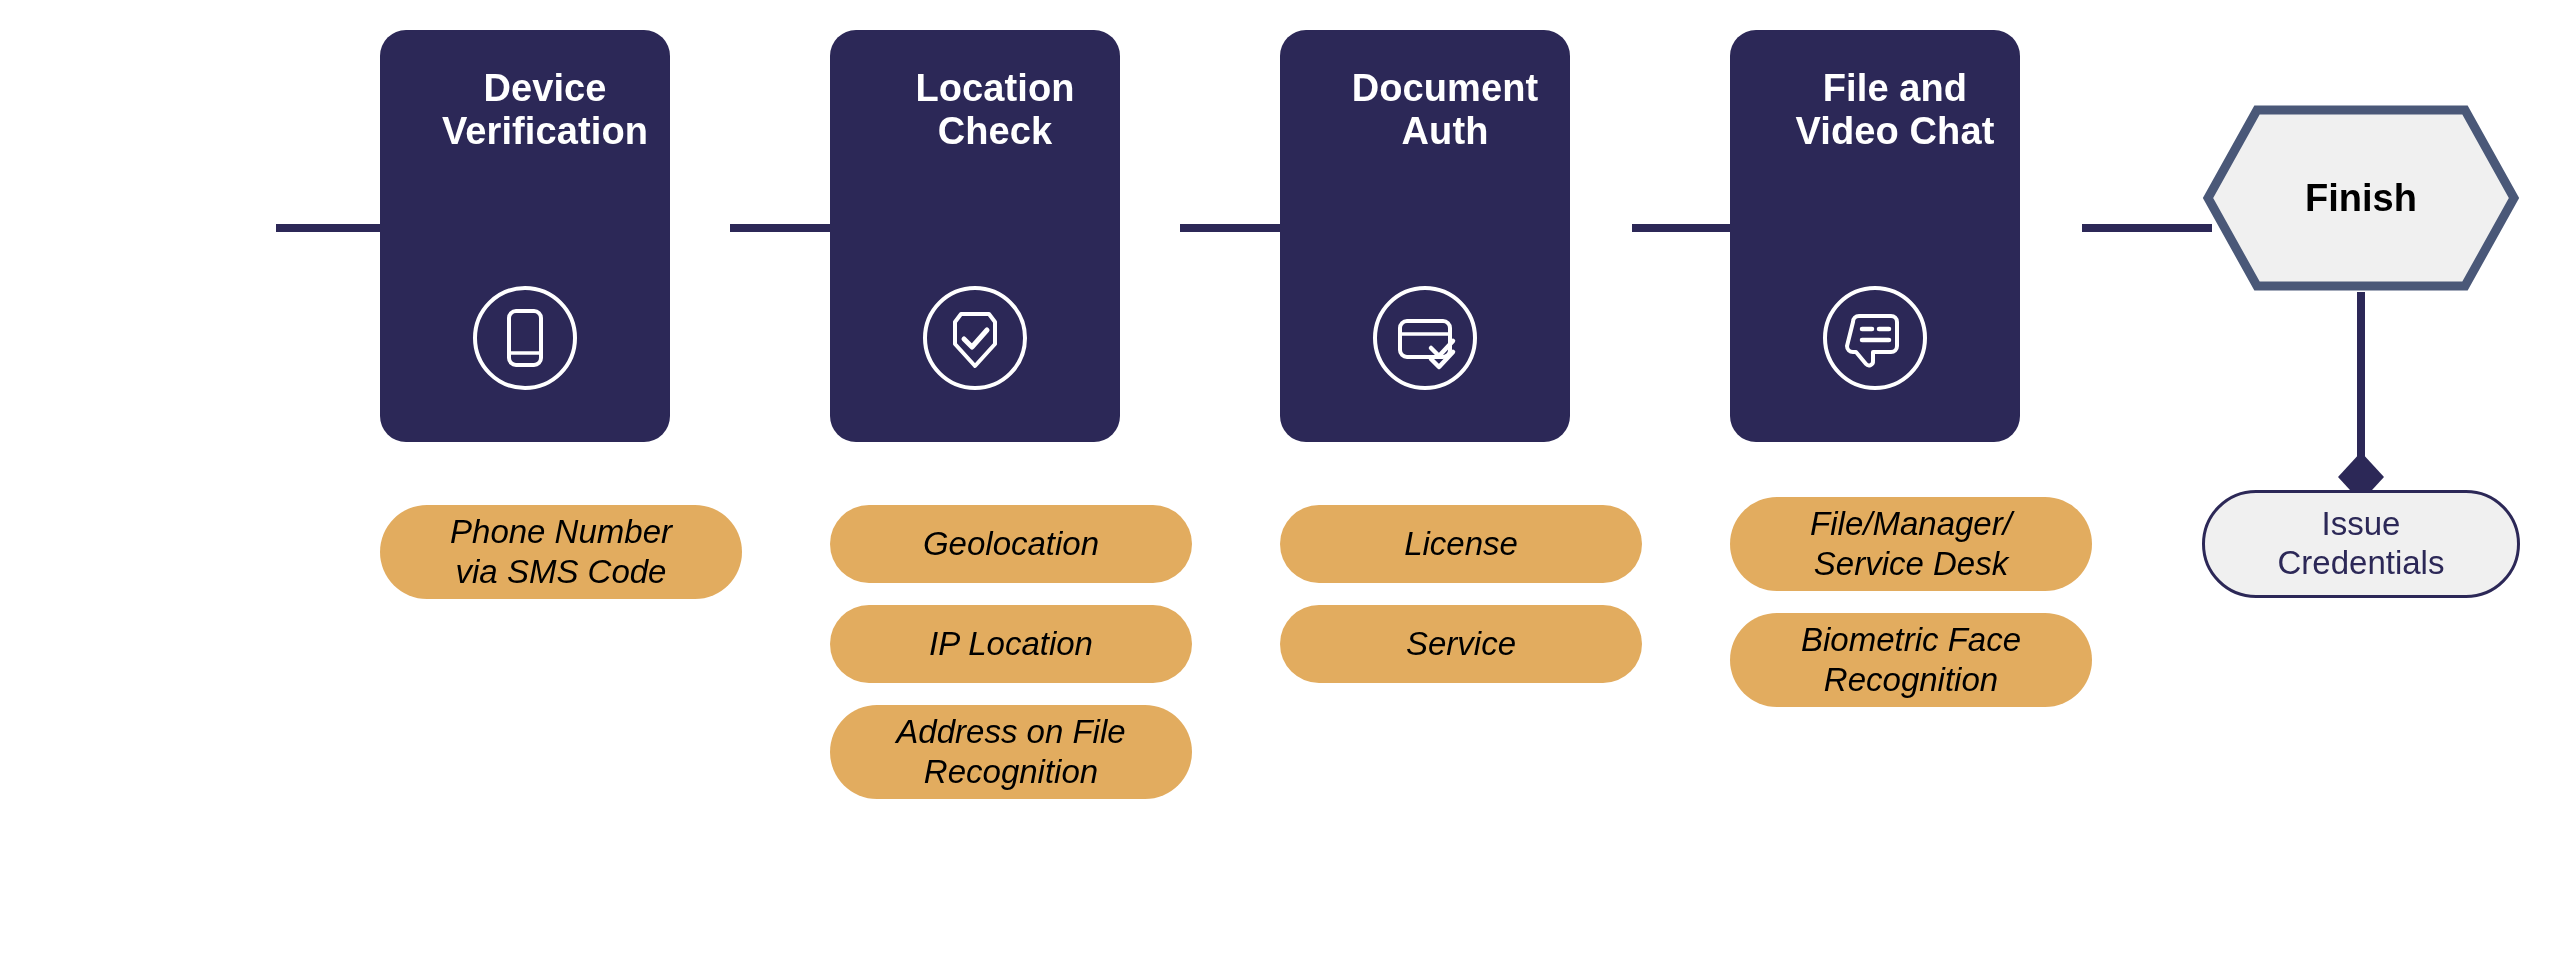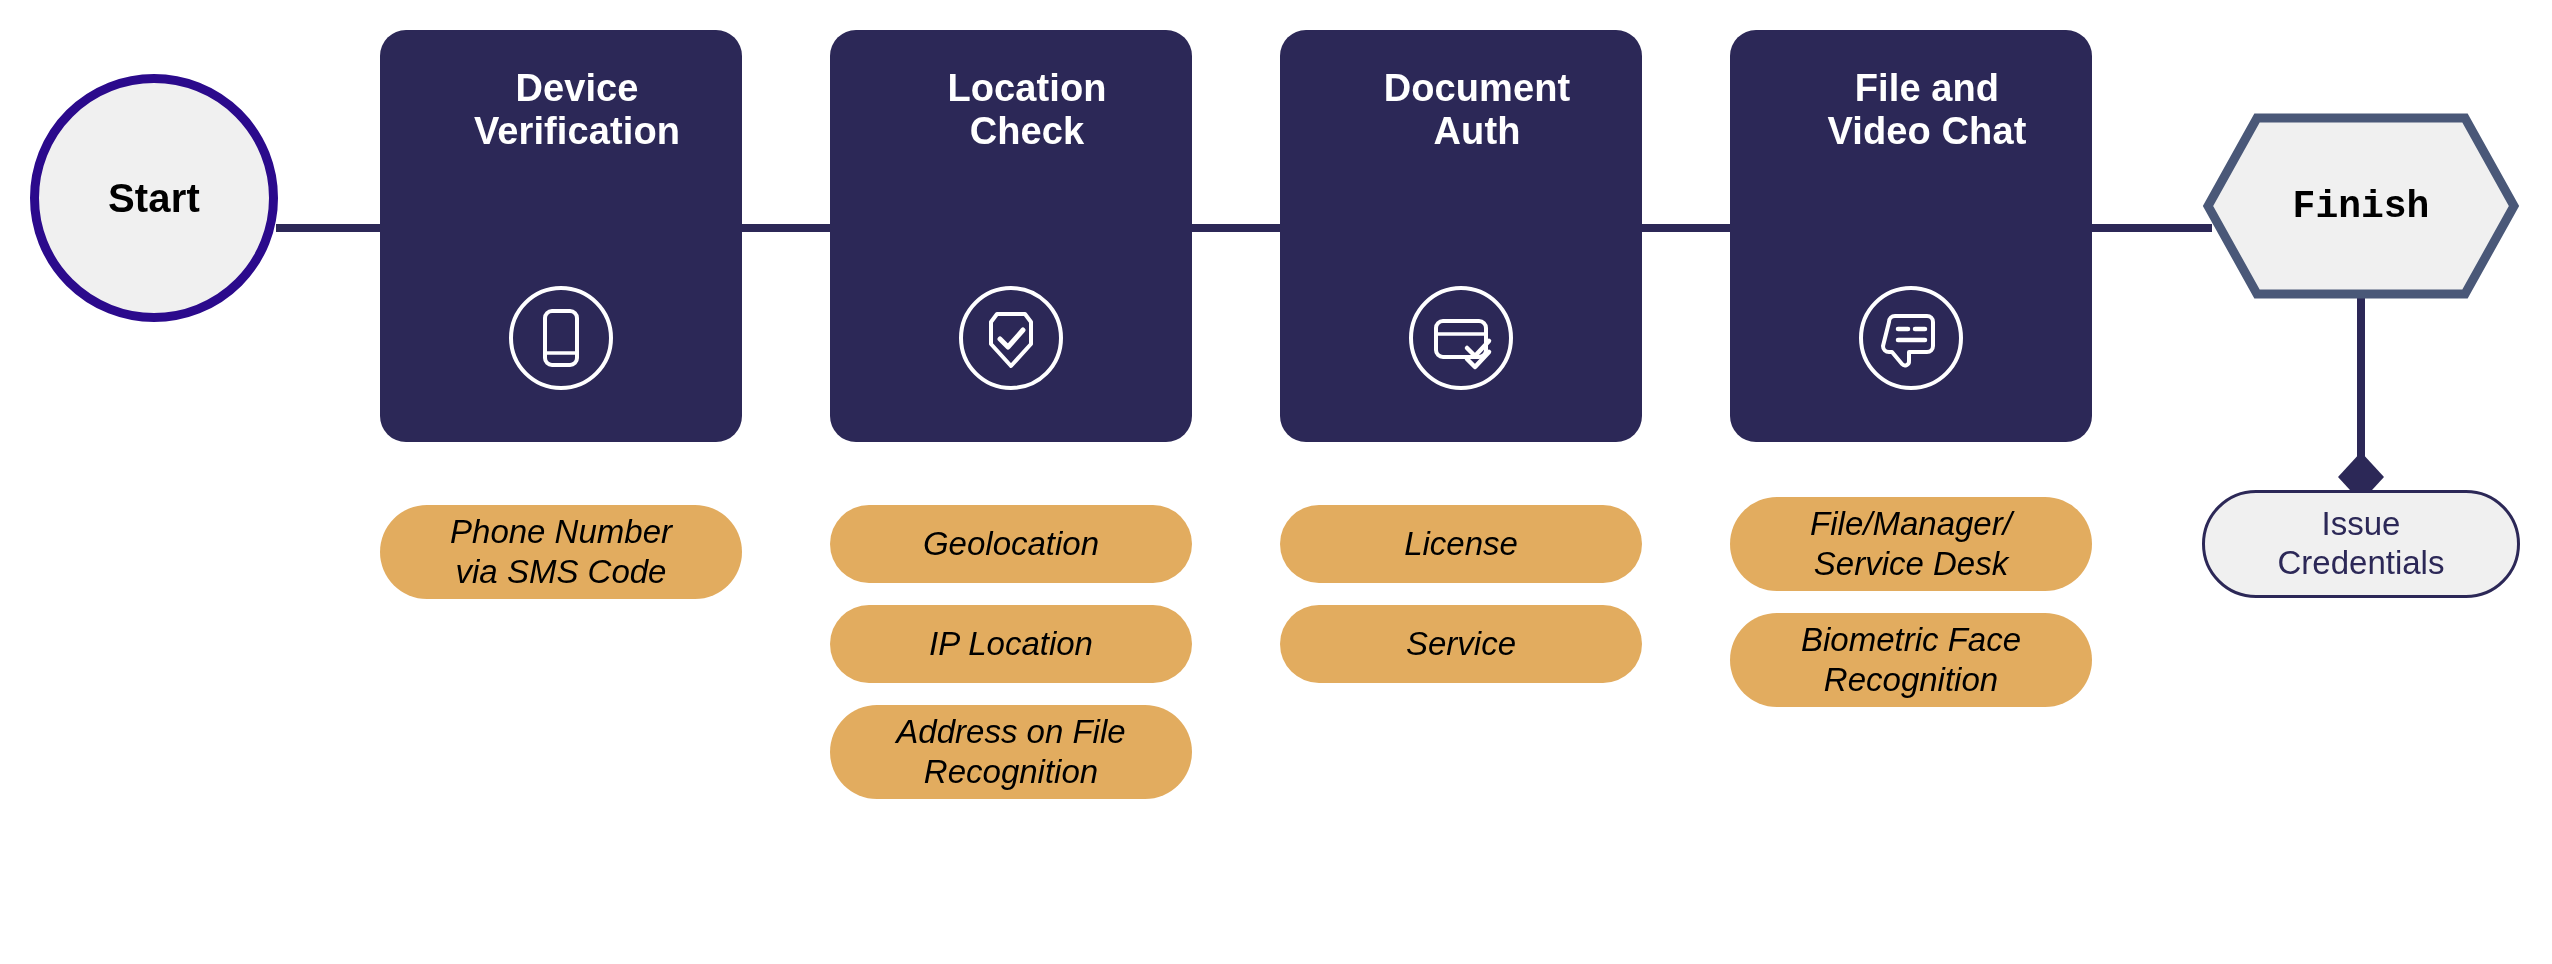--- a/index.html
+++ b/index.html
@@ -49,28 +49,28 @@
     font-size: 40px;
     font-weight: bold;
     color: #000000;
     letter-spacing: 0.2px;
   }
 
   
   .stage-card {
     position: absolute;
     top: 30px;
-    width: 362px;
+    width: 290px;
     height: 412px;
     background: #2c2857;
     border-radius: 26px;
     box-sizing: border-box;
     display: flex;
     flex-direction: column;
-    align-items: flex-end;
+    align-items: flex-start;
   }
   .stage-card .title {
     margin-top: 37px;
     width: 330px;
     text-align: center;
     color: #ffffff;
     font-size: 38px;
     font-weight: bold;
     line-height: 1.12;
     letter-spacing: 0.1px;
@@ -86,24 +86,23 @@
   .stage-card .icon-wrap svg {
     display: block;
     width: 112px;
     height: 112px;
   }
 
   
   .finish-node {
     position: absolute;
     left: 2202px;
-    top: 112px;
+    top: 104px;
     width: 318px;
     height: 188px;
-    font-family: Liberation Mono, monospace;
   }
   .finish-node svg {
     position: absolute;
     left: 0;
     top: 0;
     width: 318px;
     height: 188px;
   }
   .finish-node .label {
     position: absolute;
@@ -179,23 +178,20 @@
     <line x1="1180" y1="228" x2="1288" y2="228" stroke="#2c2857" stroke-width="8"></line>
 
     <line x1="1632" y1="228" x2="1738" y2="228" stroke="#2c2857" stroke-width="8"></line>
 
     <line x1="2082" y1="228" x2="2212" y2="228" stroke="#2c2857" stroke-width="8"></line>
 
     <line x1="2361" y1="292" x2="2361" y2="468" stroke="#2c2857" stroke-width="8"></line>
     <polygon points="2361,452 2384,477 2361,502 2338,477" fill="#2c2857"></polygon>
   </svg>
 
-  <div class="start-node">
-    <span class="label">Start</span>
-  </div>
 
   <div class="stage-card" style="left:380px;">
     <div class="title">
       <span>Device</span><br>
       <span>Verification</span>
     </div>
     <div class="icon-wrap">
       <svg viewBox="0 0 112 112" fill="none" stroke="#ffffff" stroke-width="4">
         <circle cx="56" cy="56" r="50"></circle>
         <rect x="40" y="29" width="32" height="54" rx="7"></rect>

